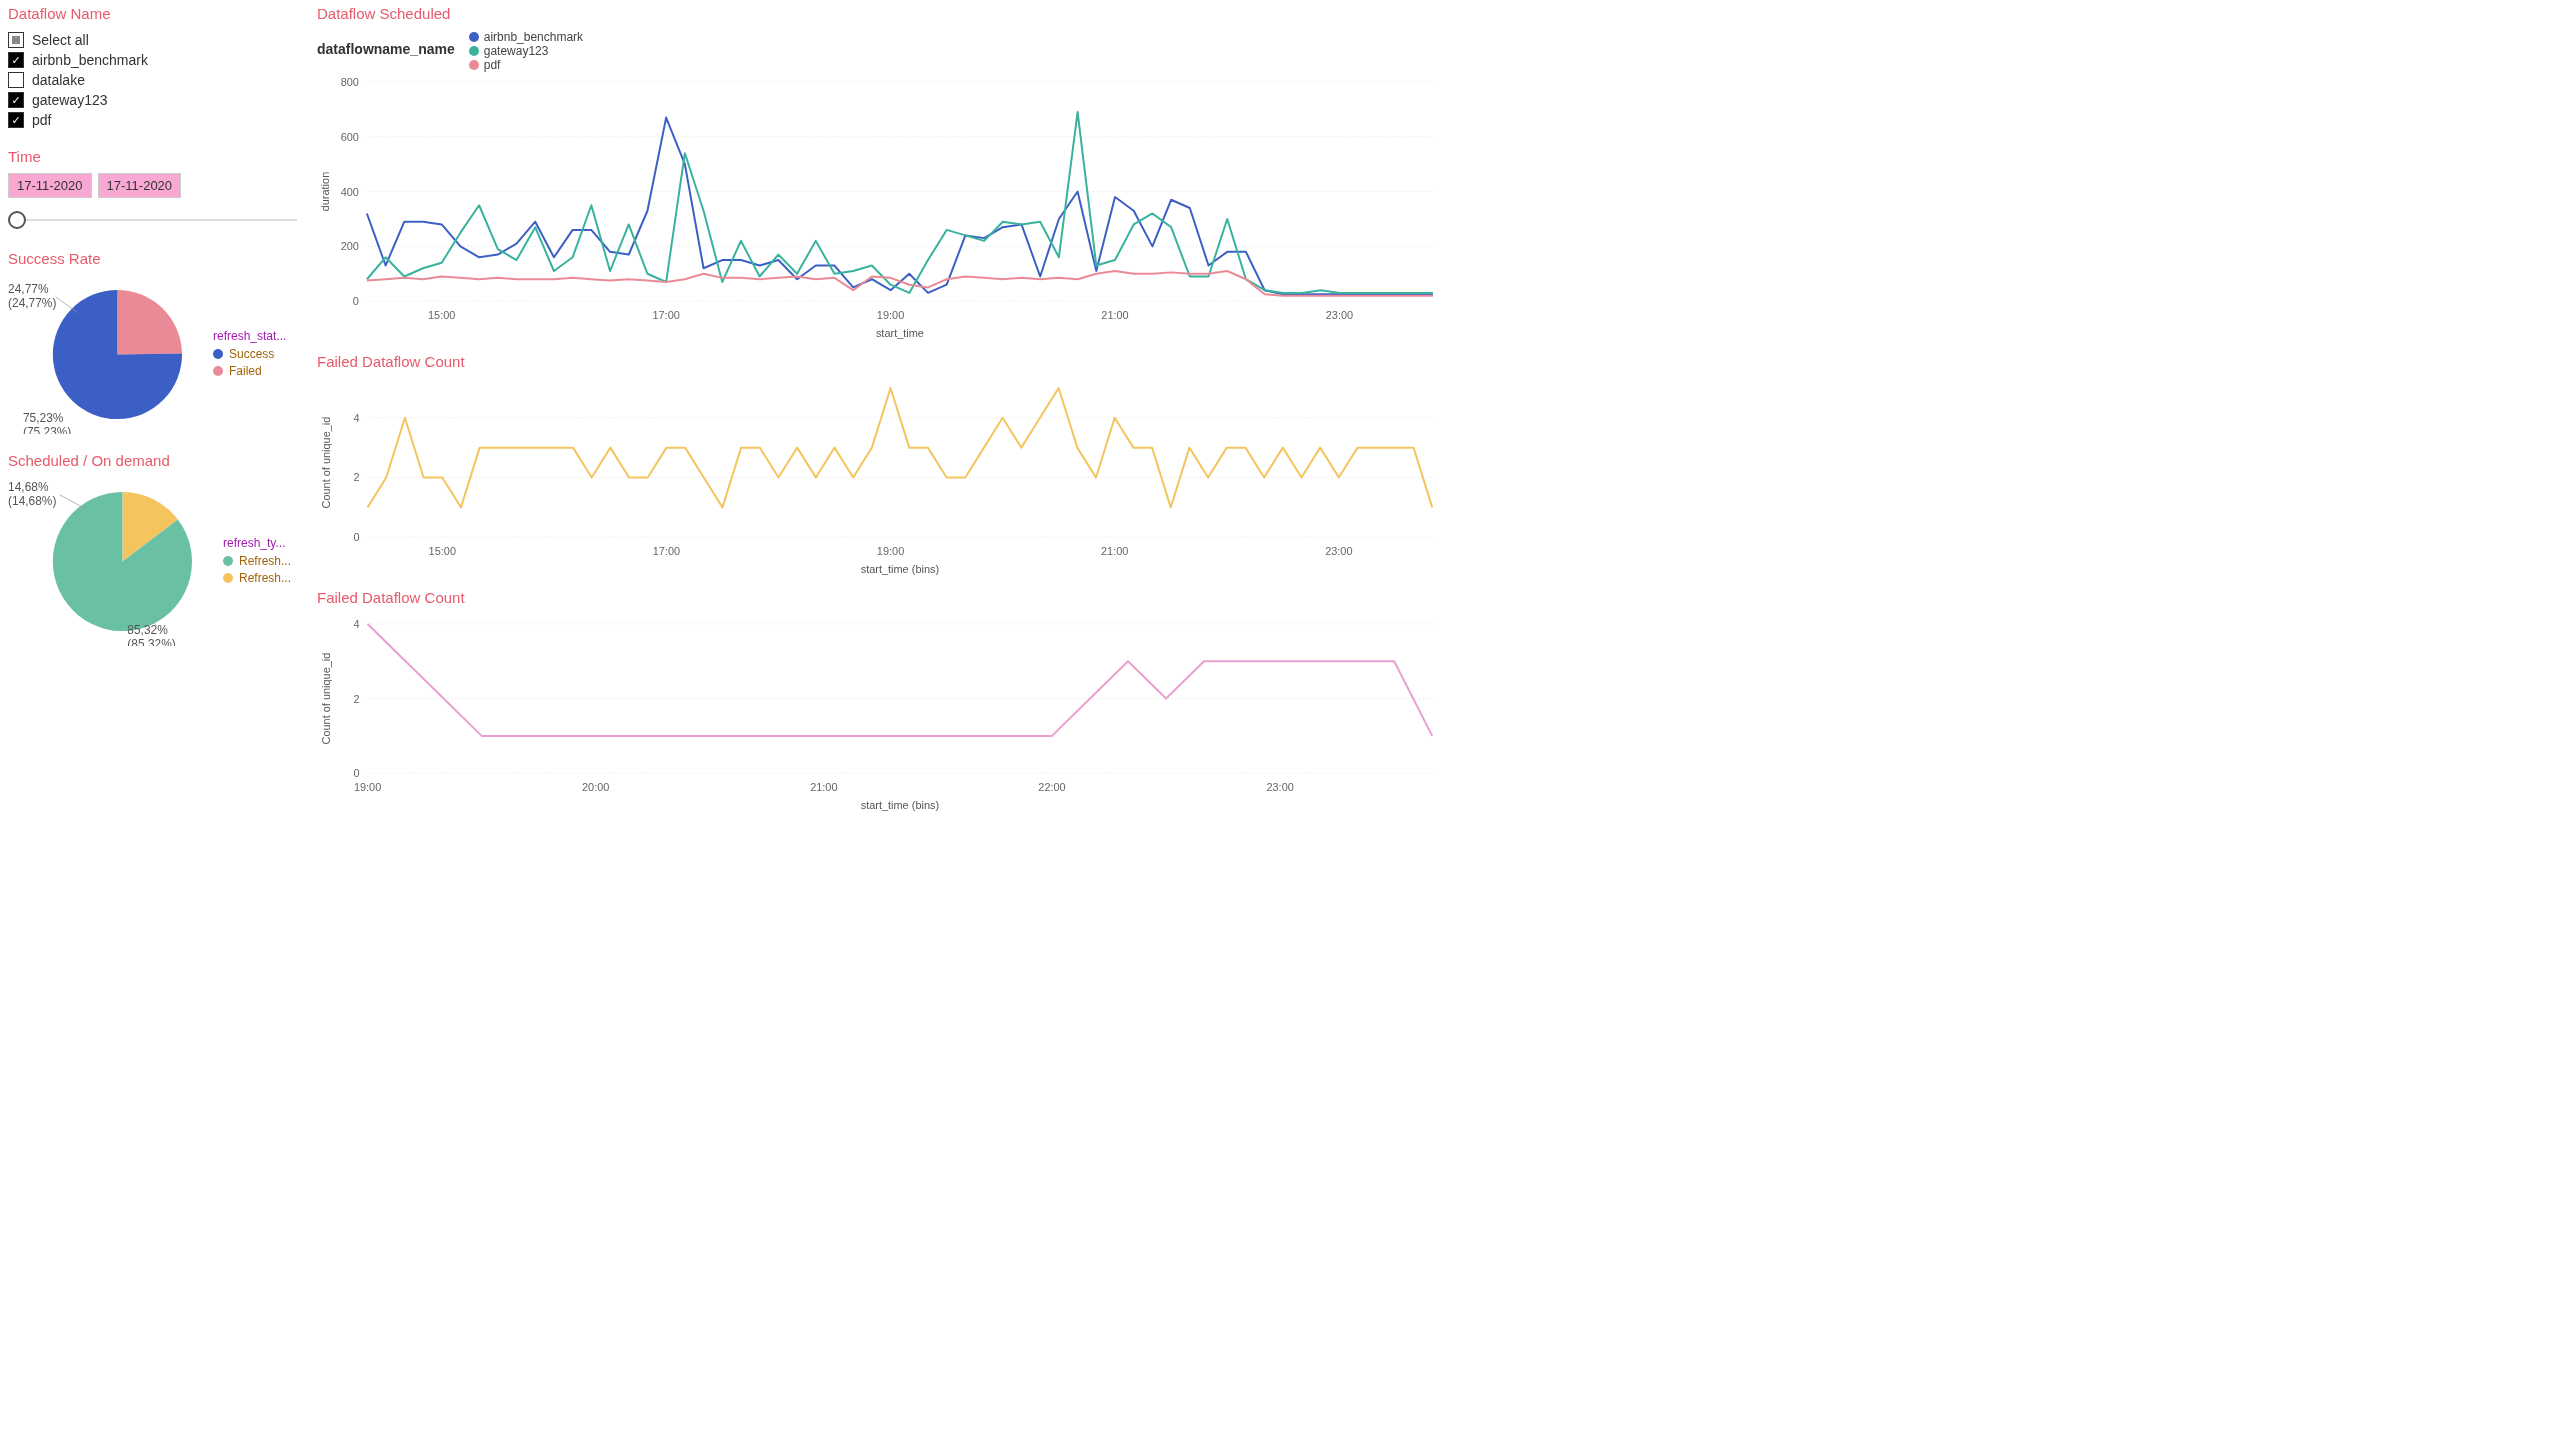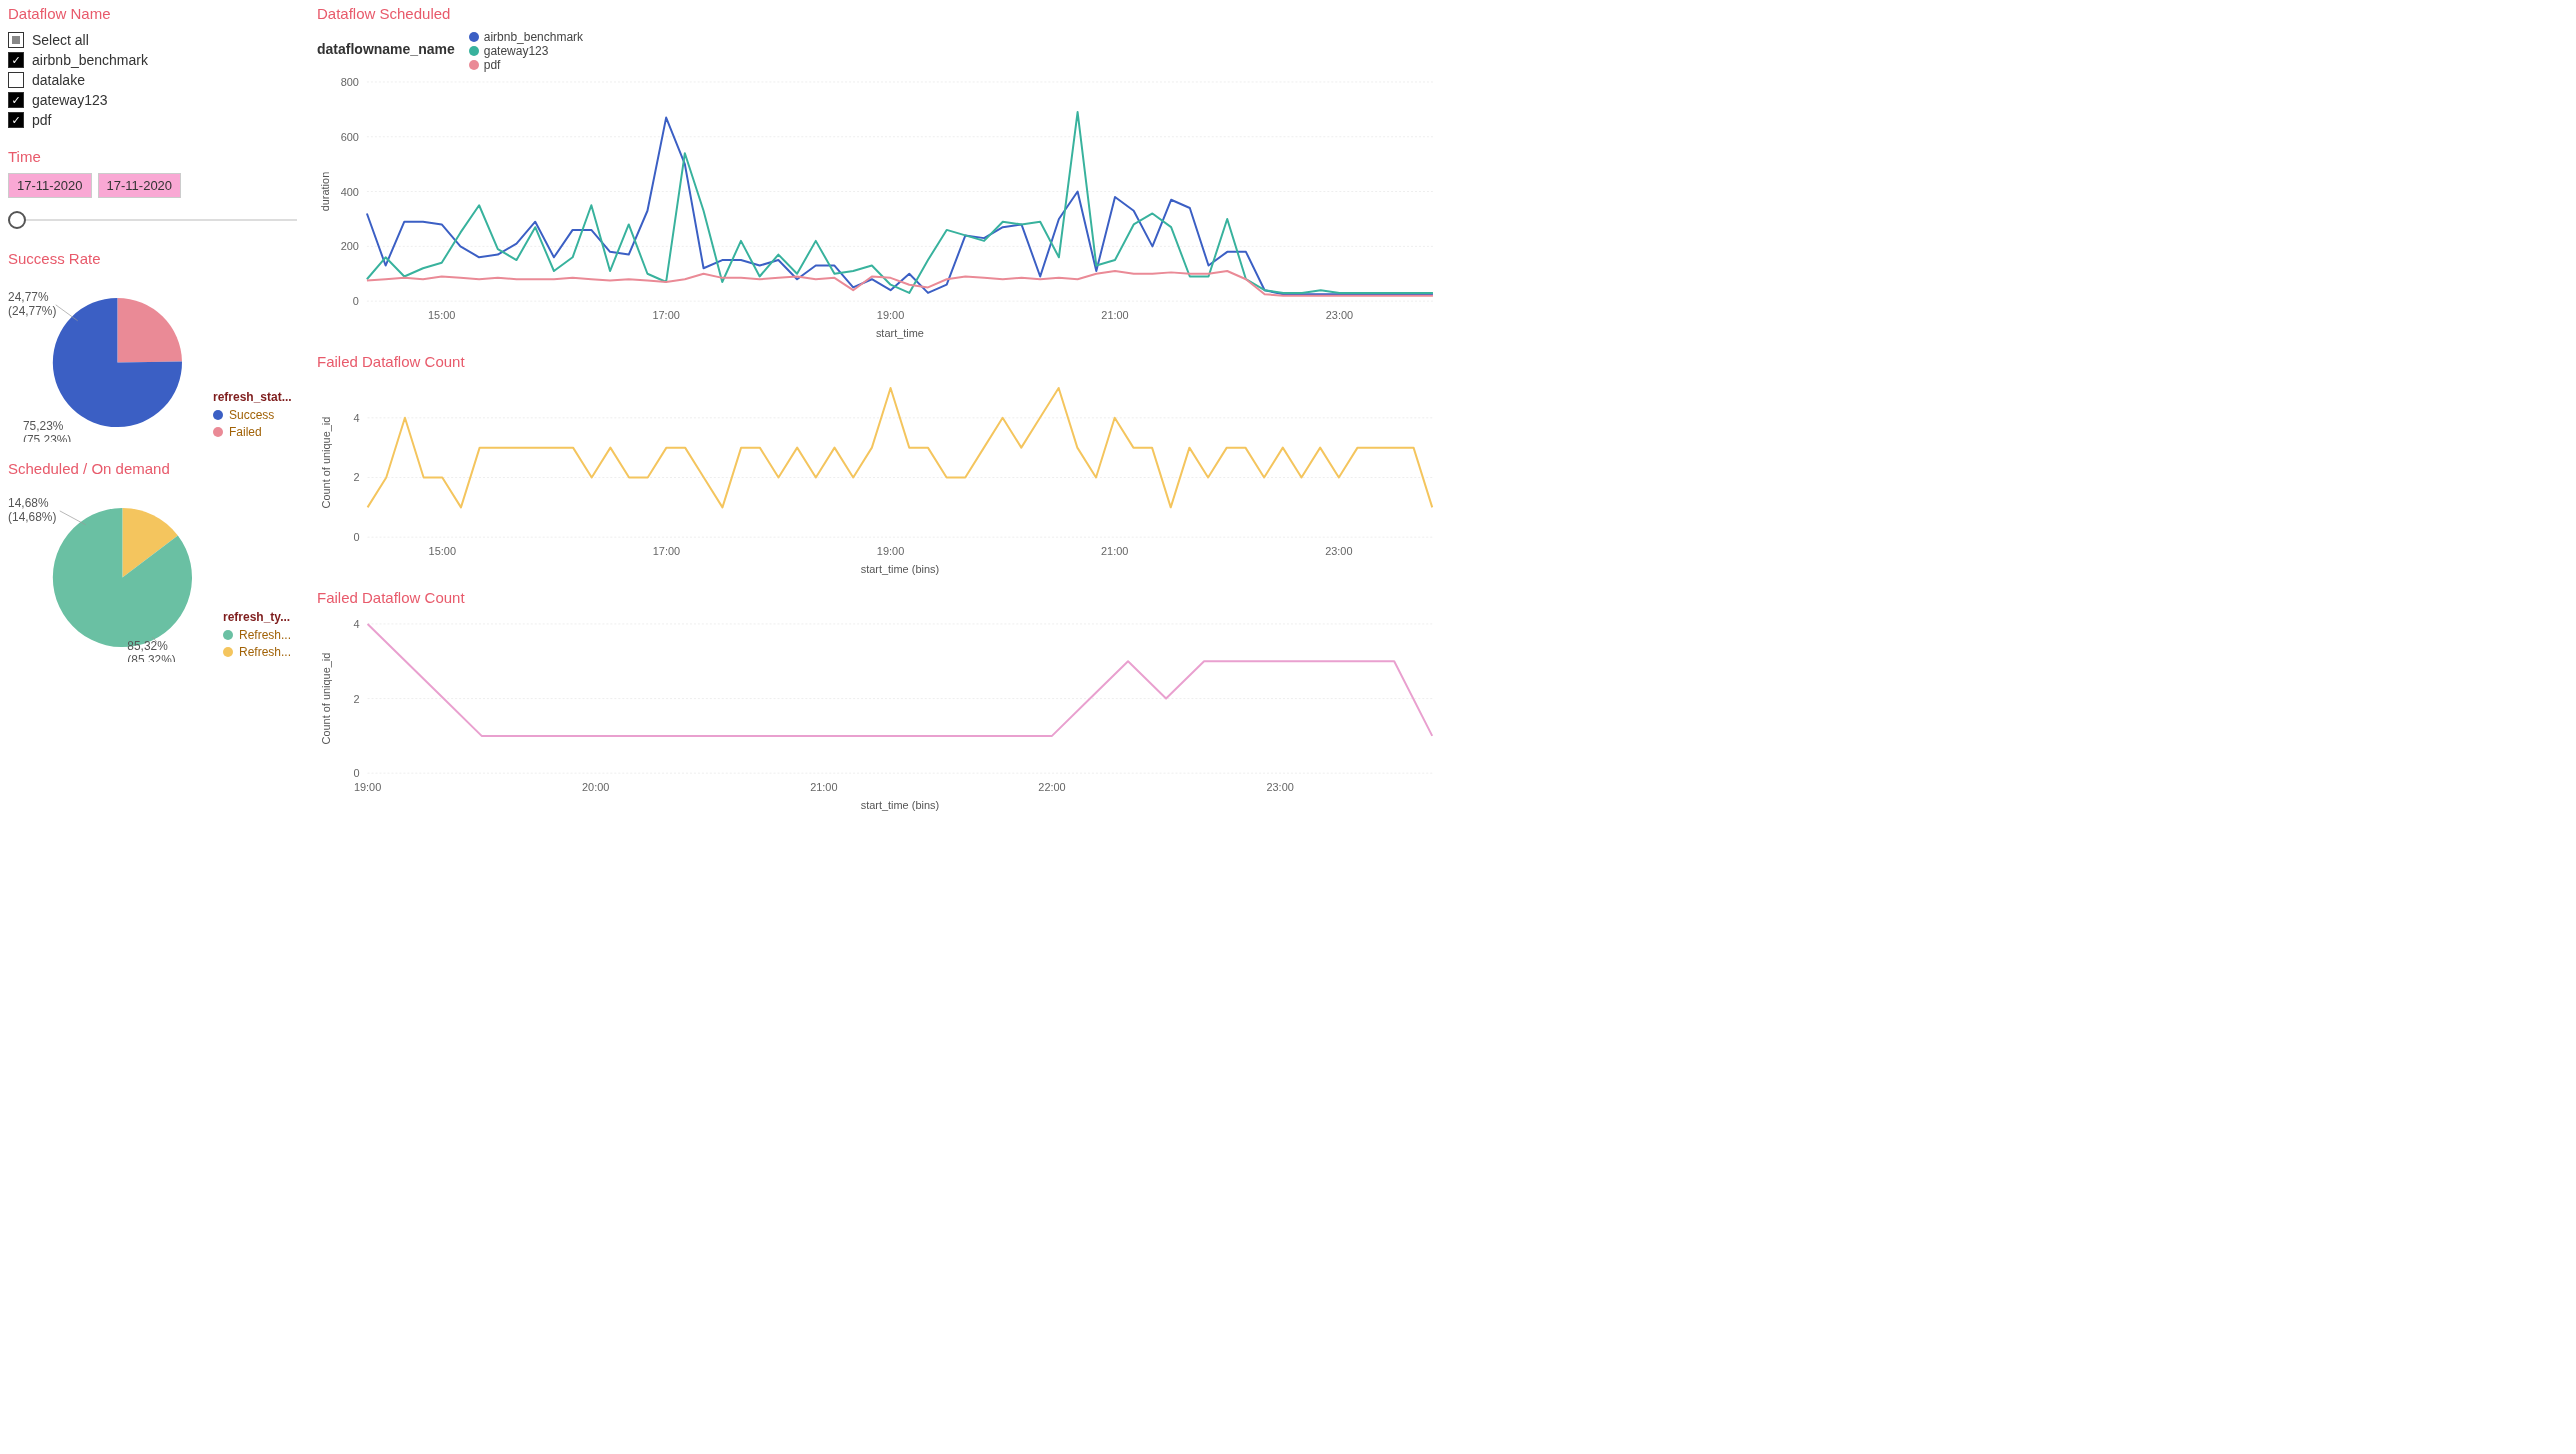--- a/index.html
+++ b/index.html
@@ -49,23 +49,23 @@
   }
   .slider-line {
     position: absolute; top: 11px; left: 12px; right: 0;
     height: 2px; background: #ddd;
   }
   .slider-thumb {
     position: absolute; top: 3px; left: 0;
     width: 18px; height: 18px; border: 2px solid #555;
     border-radius: 50%; background: #fff;
   }
-  .pie-block { display: flex; gap: 16px; align-items: flex-end; margin-top: 16px; }
+  .pie-block { display: flex; gap: 16px; align-items: center; margin-top: 0; }
   .legend-block { font-size: 12px; }
-  .legend-title { font-weight: 700; margin-bottom: 4px; color: #7f1d1d; }
+  .legend-title { font-weight: 400; margin-bottom: 4px; color: #a21caf; }
   .legend-item { display: flex; align-items: center; gap: 6px; margin-bottom: 3px; color: #a16207; }
   .legend-dot { width: 10px; height: 10px; border-radius: 50%; }
   .chart-block { margin-bottom: 12px; }
   .chart-subtitle { font-size: 14px; font-weight: 700; margin-bottom: 4px; }
   .chart-legend-inline { display: flex; gap: 14px; align-items: center; font-size: 12px; }
   .chart-legend-inline .lg { display: flex; align-items: center; gap: 5px; color: #444; }
   svg { display: block; }
   .axis-label { font-size: 11px; fill: #555; }
   .grid-line { stroke: #eee; stroke-dasharray: 2 2; }
   .tick-label { font-size: 11px; fill: #666; }

